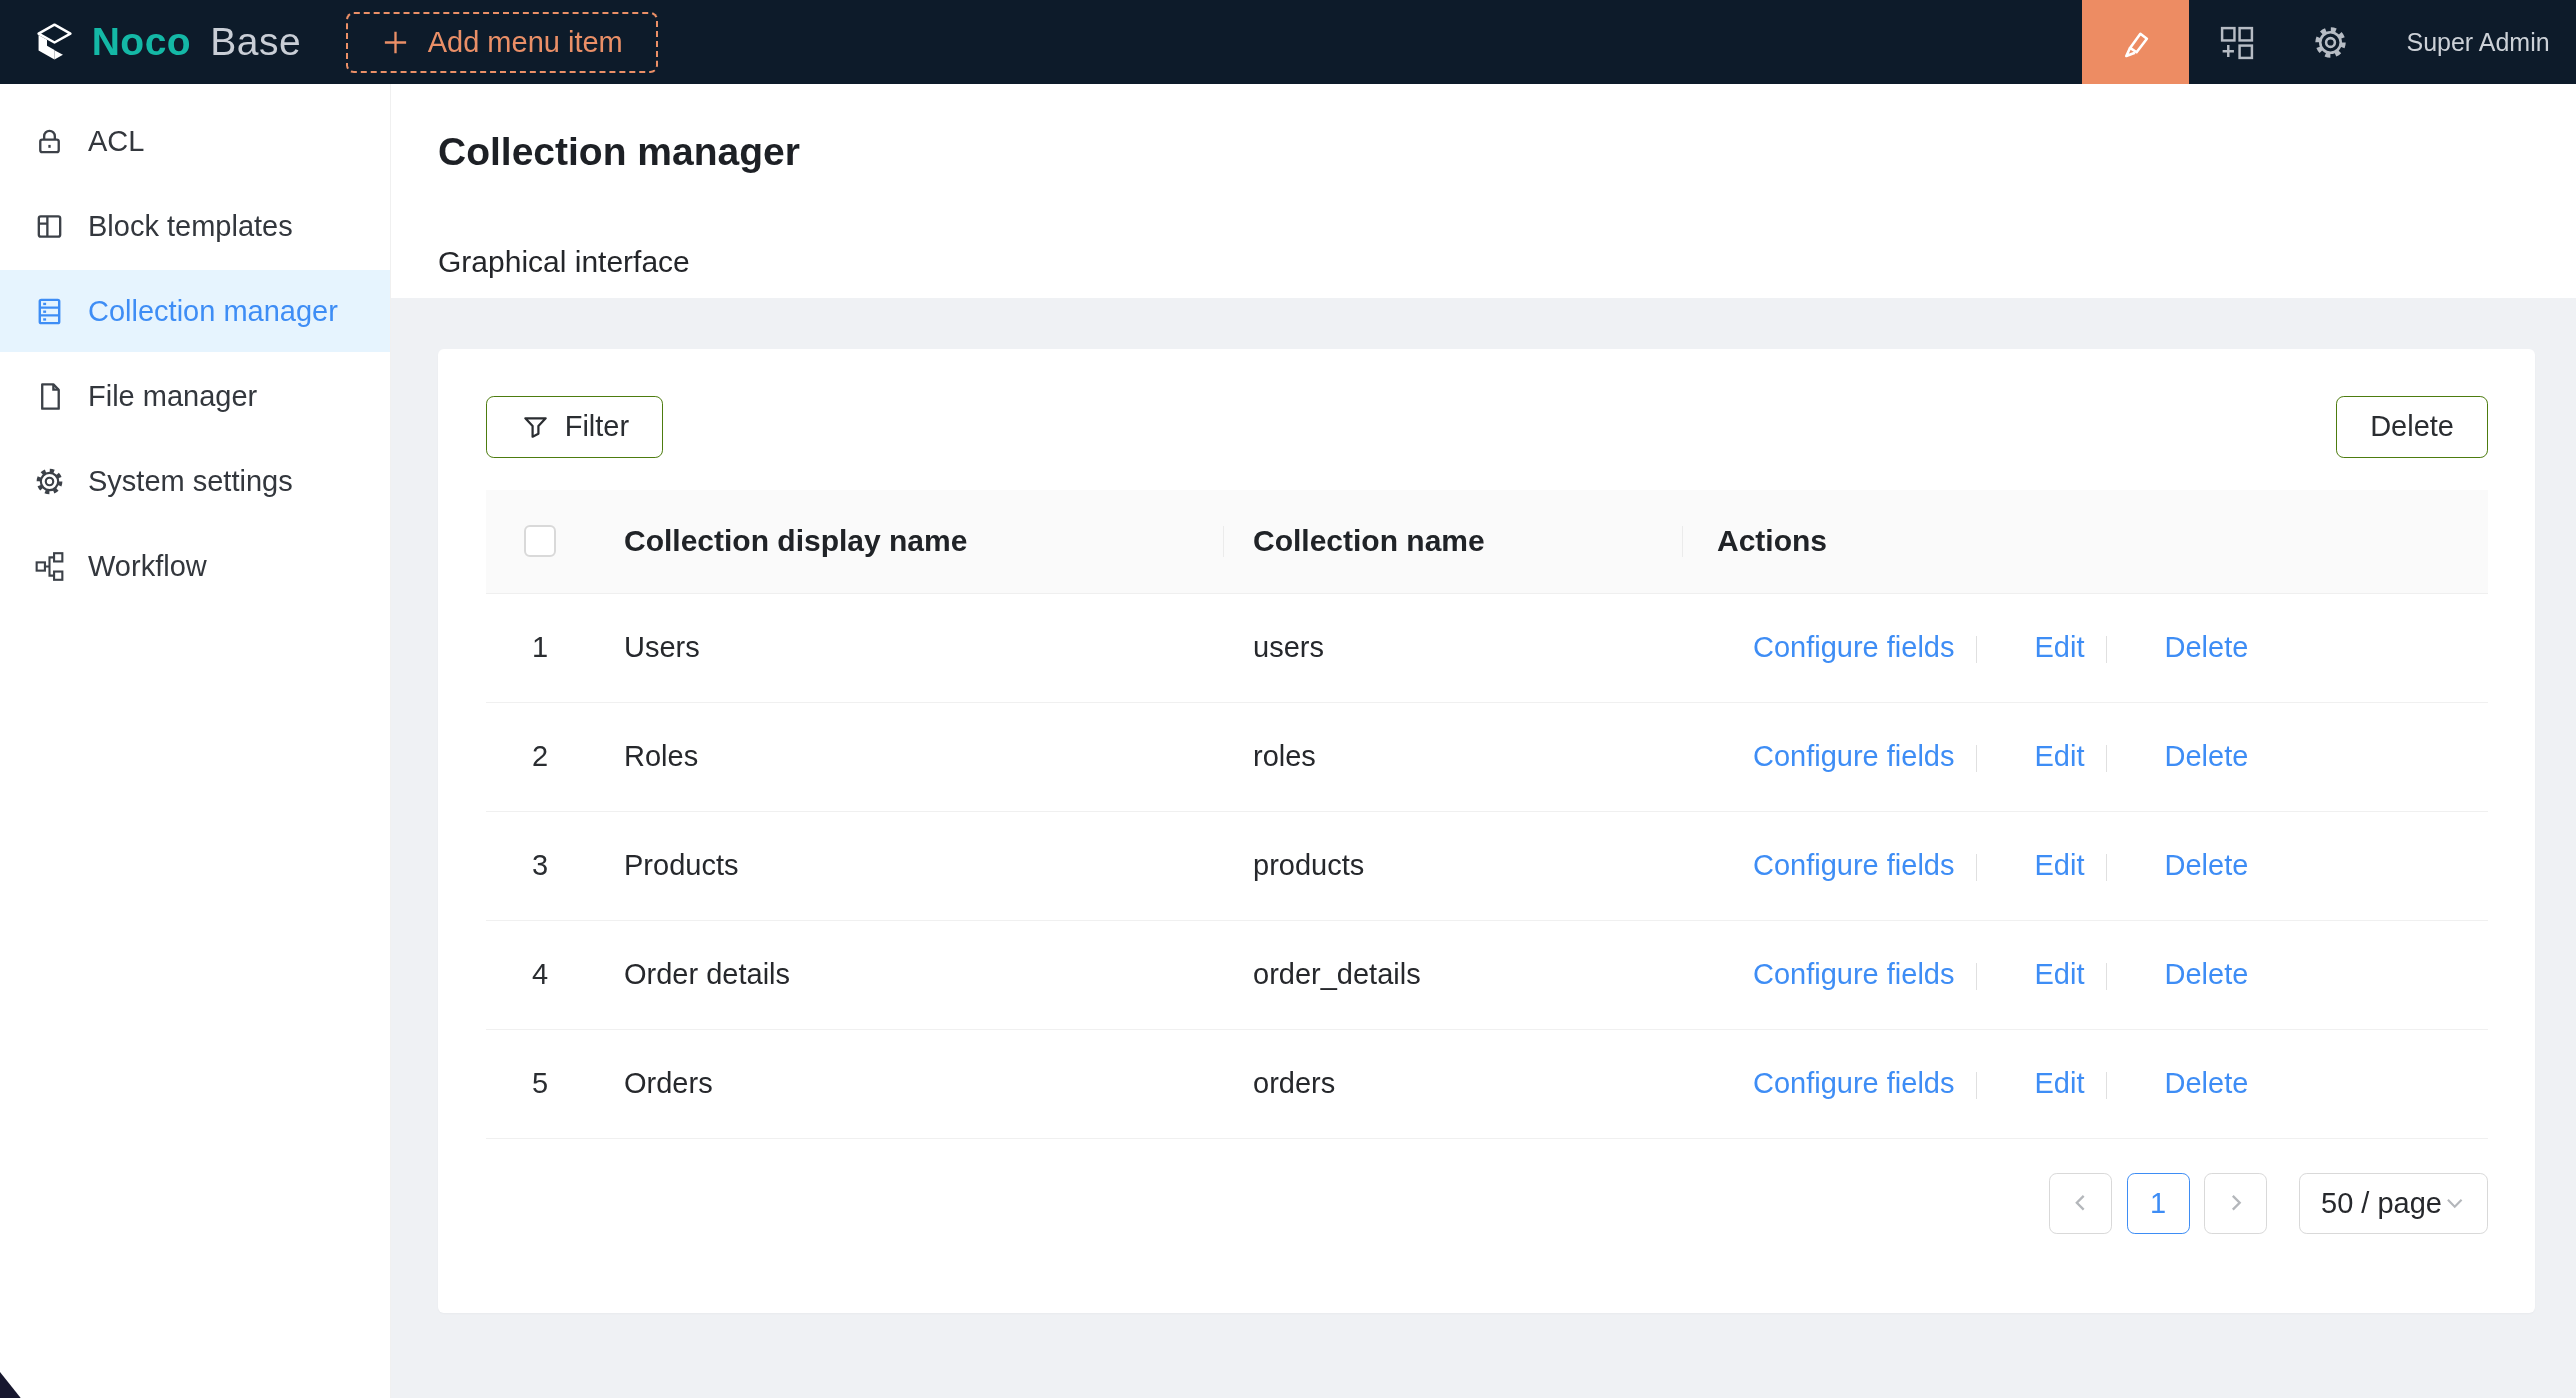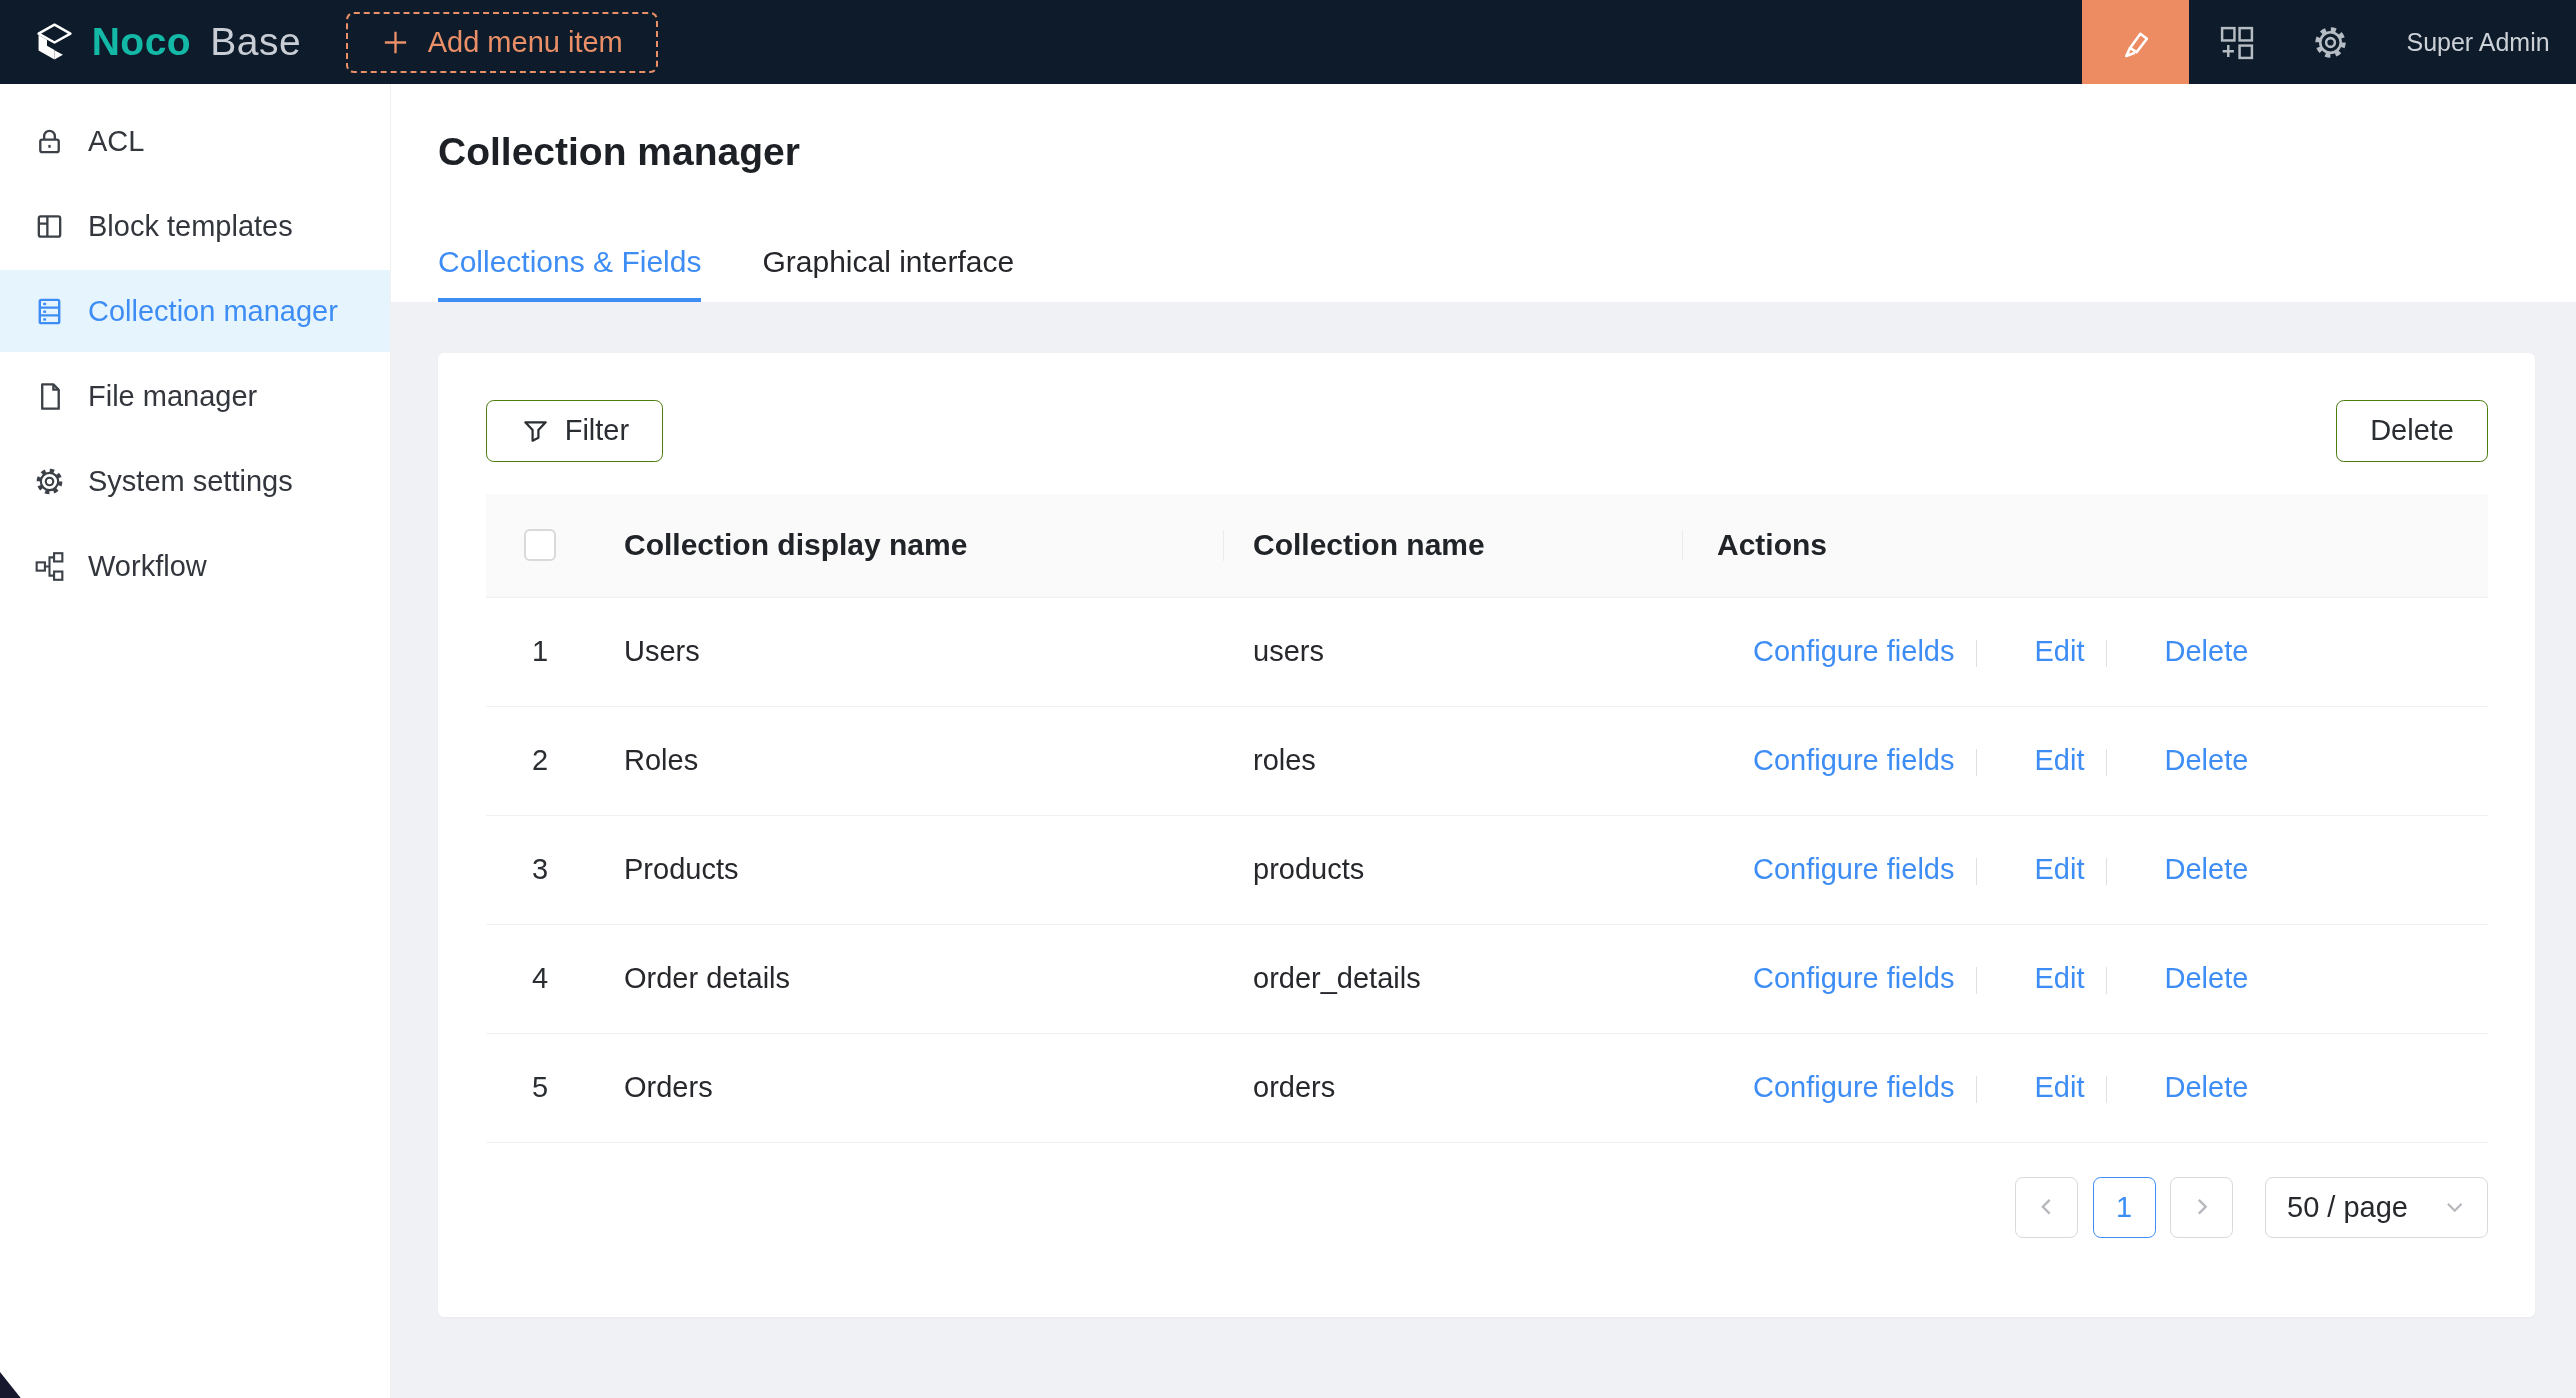--- a/index.html
+++ b/index.html
@@ -76,21 +76,21 @@
   a.link{color:#3e8df5;text-decoration:none;cursor:pointer;margin-left:36px;}
   .link-sep{display:inline-block;width:1px;height:27px;background:rgba(0,0,0,.12);vertical-align:middle;margin:0 21.5px;}
   
   .pagination{display:flex;justify-content:flex-end;align-items:center;margin-top:34px;gap:14.7px;}
   .pg-box{
     min-width:63px;height:61px;display:flex;align-items:center;justify-content:center;
     background:#ffffff;border:1px solid #d9d9d9;border-radius:7.8px;font-size:29px;cursor:pointer;color:#b4b7bb;
   }
   .pg-box .icn{width:21.5px;height:21.5px;}
   .pg-box.current{border-color:#3e8df5;color:#3e8df5;}
-  .pg-size{margin-left:16.6px;padding:0 21.5px;gap:36px;color:#26282c;font-size:29px;display:flex;align-items:center;}
+  .pg-size{margin-left:16.6px;padding:0 21.5px;gap:2px;color:#26282c;font-size:29px;display:flex;align-items:center;}
   .pg-size .icn{color:#b4b7bb;width:21.5px;height:21.5px;}
   
   .cursor{
     position:absolute;left:0;bottom:0;width:21.5px;height:27px;background:#17172e;
     clip-path:polygon(0 0,100% 100%,0 100%);
   }
   .icn svg{display:block;width:100%;height:100%;}
 </style>
 </head>
 <body>
@@ -221,21 +221,20 @@
       </span>
       <span>Workflow</span>
     </div>
   </nav>
 
   <div class="content">
 
     <div class="page-head">
       <h1 class="page-title">Collection manager</h1>
       <div class="tabs">
-        <div class="tab active">Collections &amp; Fields</div>
         <div class="tab">Graphical interface</div>
       </div>
     </div>
 
     <div class="page-body">
       <div class="card">
 
         <div class="card-toolbar">
           <button class="btn">
             <span class="icn">

